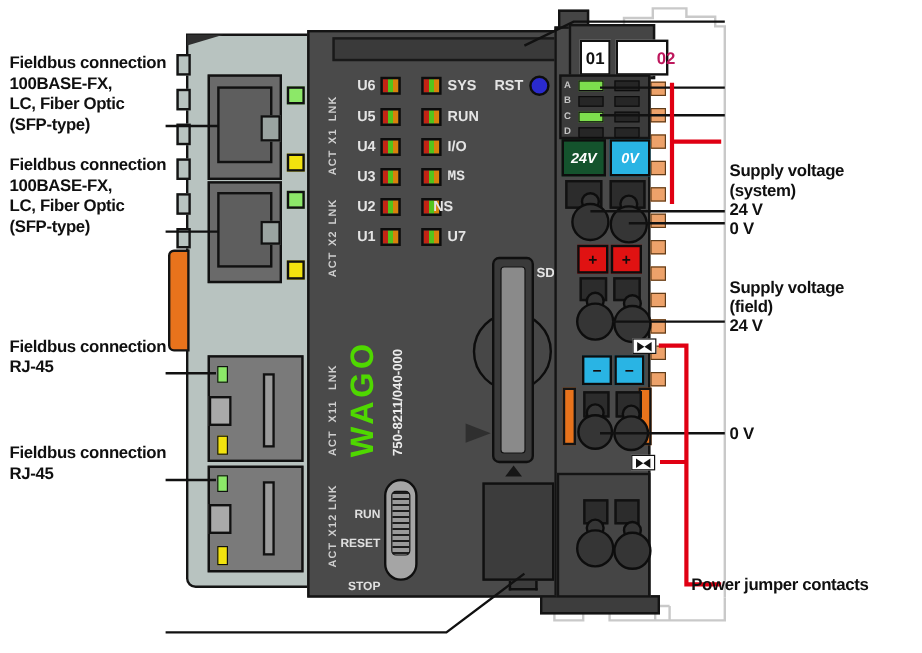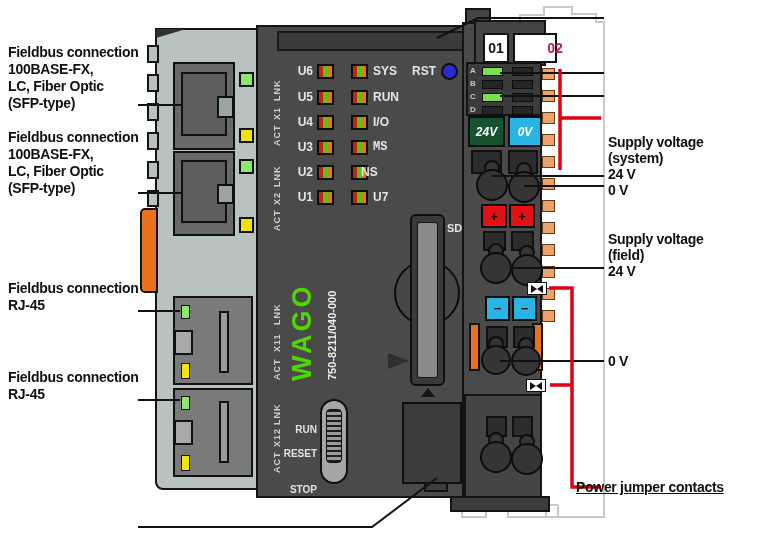--- a/index.html
+++ b/index.html
@@ -271,15 +271,15 @@
 RJ-45</div>
 
   <div class="lbl r" style="left:608px;top:134px;width:158px;">Supply voltage
 (system)
 24 V
 0 V</div>
   <div class="lbl r" style="left:608px;top:231px;width:158px;">Supply voltage
 (field)
 24 V</div>
   <div class="lbl r" style="left:608px;top:353px;width:158px;">0 V</div>
-  <div class="lbl r" style="left:576px;top:479px;width:160px;text-decoration:underline;">Power jumper contacts</div>
+  <div class="lbl r" style="left:576px;top:479px;width:160px;">Power jumper contacts</div>
 
 </div>
 
 </body></html>

